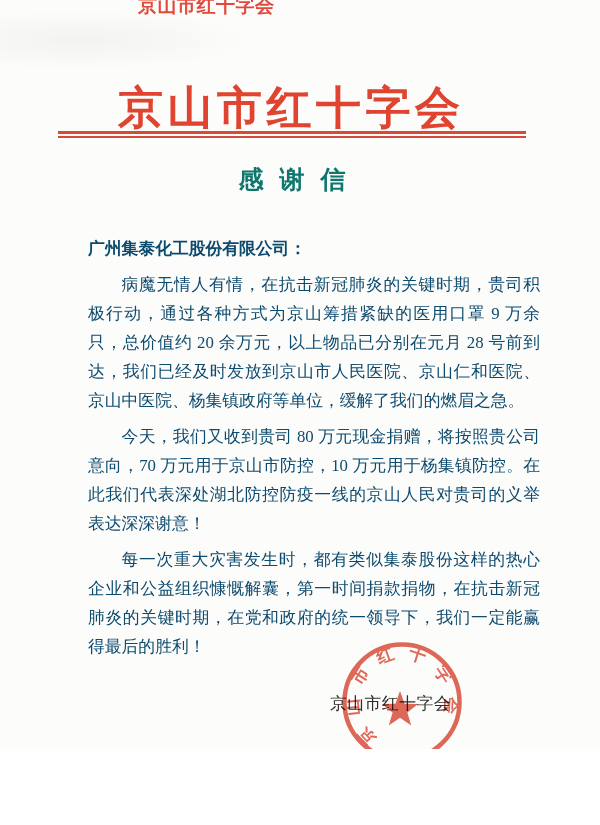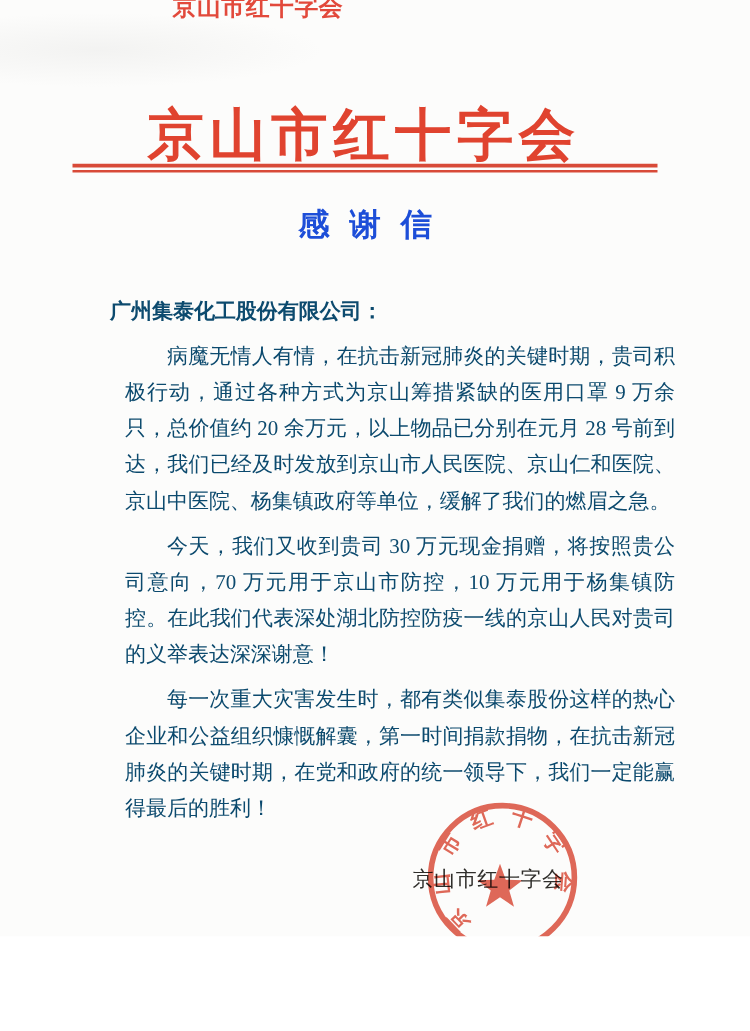--- a/index.html
+++ b/index.html
@@ -32,29 +32,29 @@
   }
   .red-rule {
     position: absolute; left: 58px; top: 131px; width: 468px; height: 2px;
     border-top: 3px solid #d84a38;
     border-bottom: 2px solid #d84a38;
   }
   .subject {
     position: absolute; left: 0; top: 163px; width: 600px;
     text-align: center;
     font-size: 25px; font-weight: 700; letter-spacing: 16px;
-    color: #1d4ed8;
+    color: #0f766e;
   }
   .body-text {
     position: absolute; left: 88px; top: 234px; width: 452px;
     font-size: 16.8px; line-height: 29px; color: #0c4a6e;
     text-align: justify;
   }
   .salutation { font-weight: 600; }
-  .body-text p { margin: 7px 0 0 12px; text-indent: 2em; }
+  .body-text p { margin: 7px 0 0 0; text-indent: 2em; }
   .signature-block {
     position: absolute; left: 330px; top: 689px;
     font-size: 16.8px; line-height: 29px; color: #2f2e2b;
     white-space: nowrap;
   }
   .signature-name { letter-spacing: 0.5px; }
   .signature-date { letter-spacing: 0.5px; }
   .stamp {
     position: absolute; left: 320px; top: 625px;
     mix-blend-mode: multiply;
@@ -71,21 +71,21 @@
 
   <div class="main-title">京山市红十字会</div>
 
   <div class="red-rule"></div>
 
   <div class="subject">感谢信</div>
 
   <div class="body-text">
     <div class="salutation">广州集泰化工股份有限公司：</div>
     <p>病魔无情人有情，在抗击新冠肺炎的关键时期，贵司积极行动，通过各种方式为京山筹措紧缺的医用口罩 9 万余只，总价值约 20 余万元，以上物品已分别在元月 28 号前到达，我们已经及时发放到京山市人民医院、京山仁和医院、京山中医院、杨集镇政府等单位，缓解了我们的燃眉之急。</p>
-    <p>今天，我们又收到贵司 30 万元现金捐赠，将按照贵公司意向，70 万元用于京山市防控，10 万元用于杨集镇防控。在此我们代表深处湖北防控防疫一线的京山人民对贵司的义举表达深深谢意！</p>
+    <p>今天，我们又收到贵司 80 万元现金捐赠，将按照贵公司意向，70 万元用于京山市防控，10 万元用于杨集镇防控。在此我们代表深处湖北防控防疫一线的京山人民对贵司的义举表达深深谢意！</p>
     <p>每一次重大灾害发生时，都有类似集泰股份这样的热心企业和公益组织慷慨解囊，第一时间捐款捐物，在抗击新冠肺炎的关键时期，在党和政府的统一领导下，我们一定能赢得最后的胜利！</p>
   </div>
 
   <div class="signature-block">
     <div class="signature-name">京山市红十字会</div>
   </div>
 
   <svg class="stamp" width="170" height="160" viewBox="320 625 170 160">
     <g opacity="0.85">
       <circle cx="402" cy="702" r="57.5" fill="none" stroke="#dc4f3c" stroke-width="4.5"></circle>

